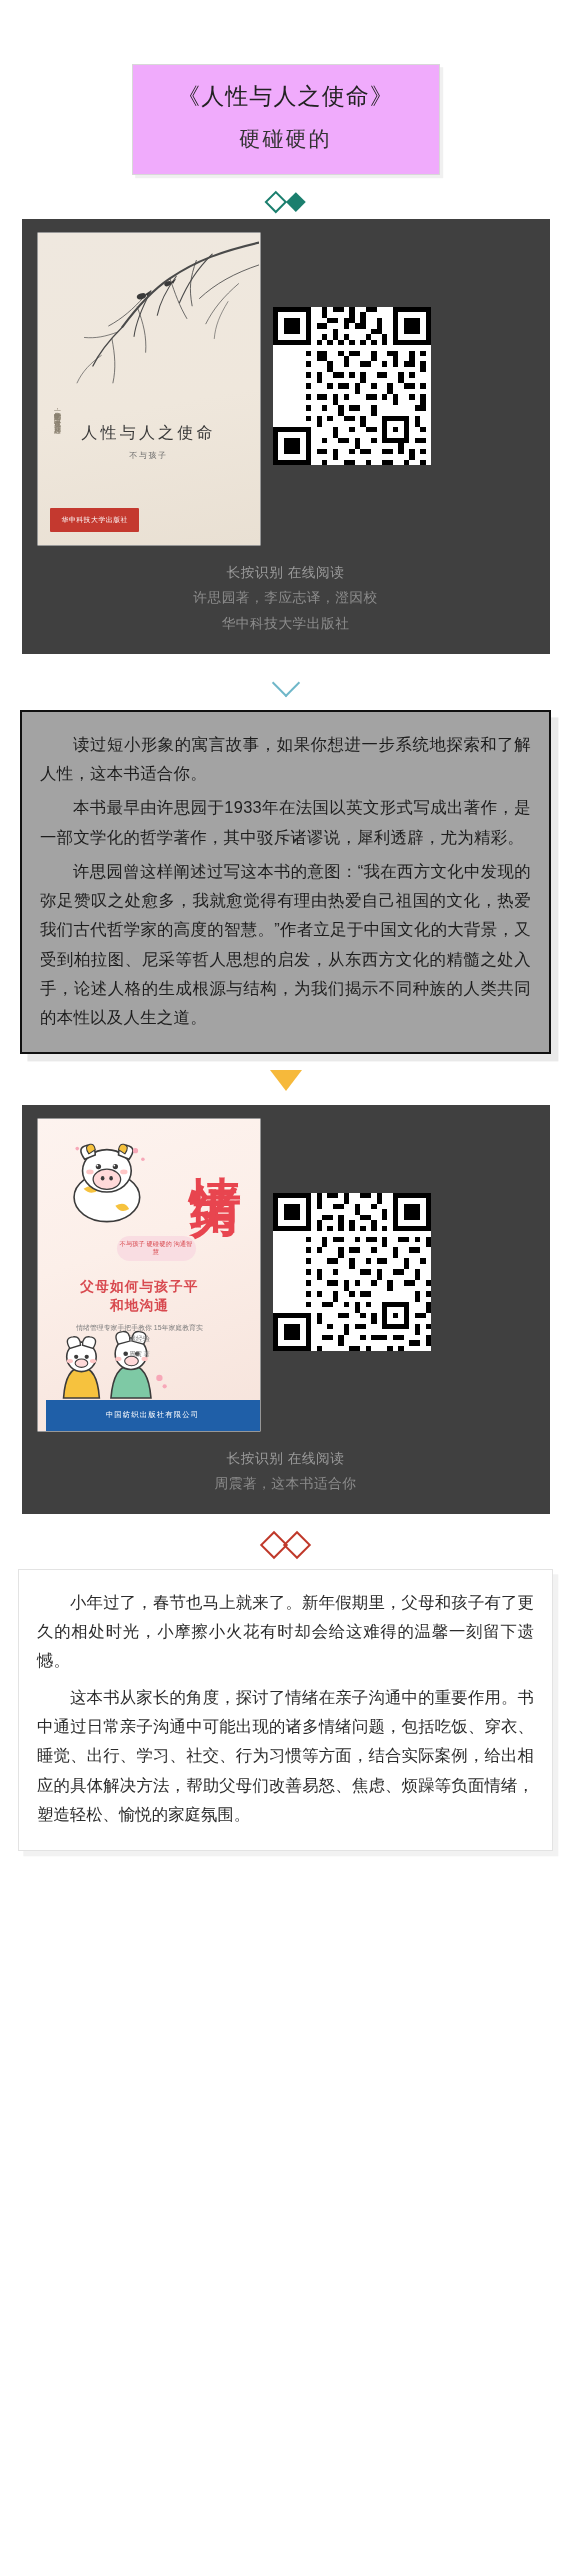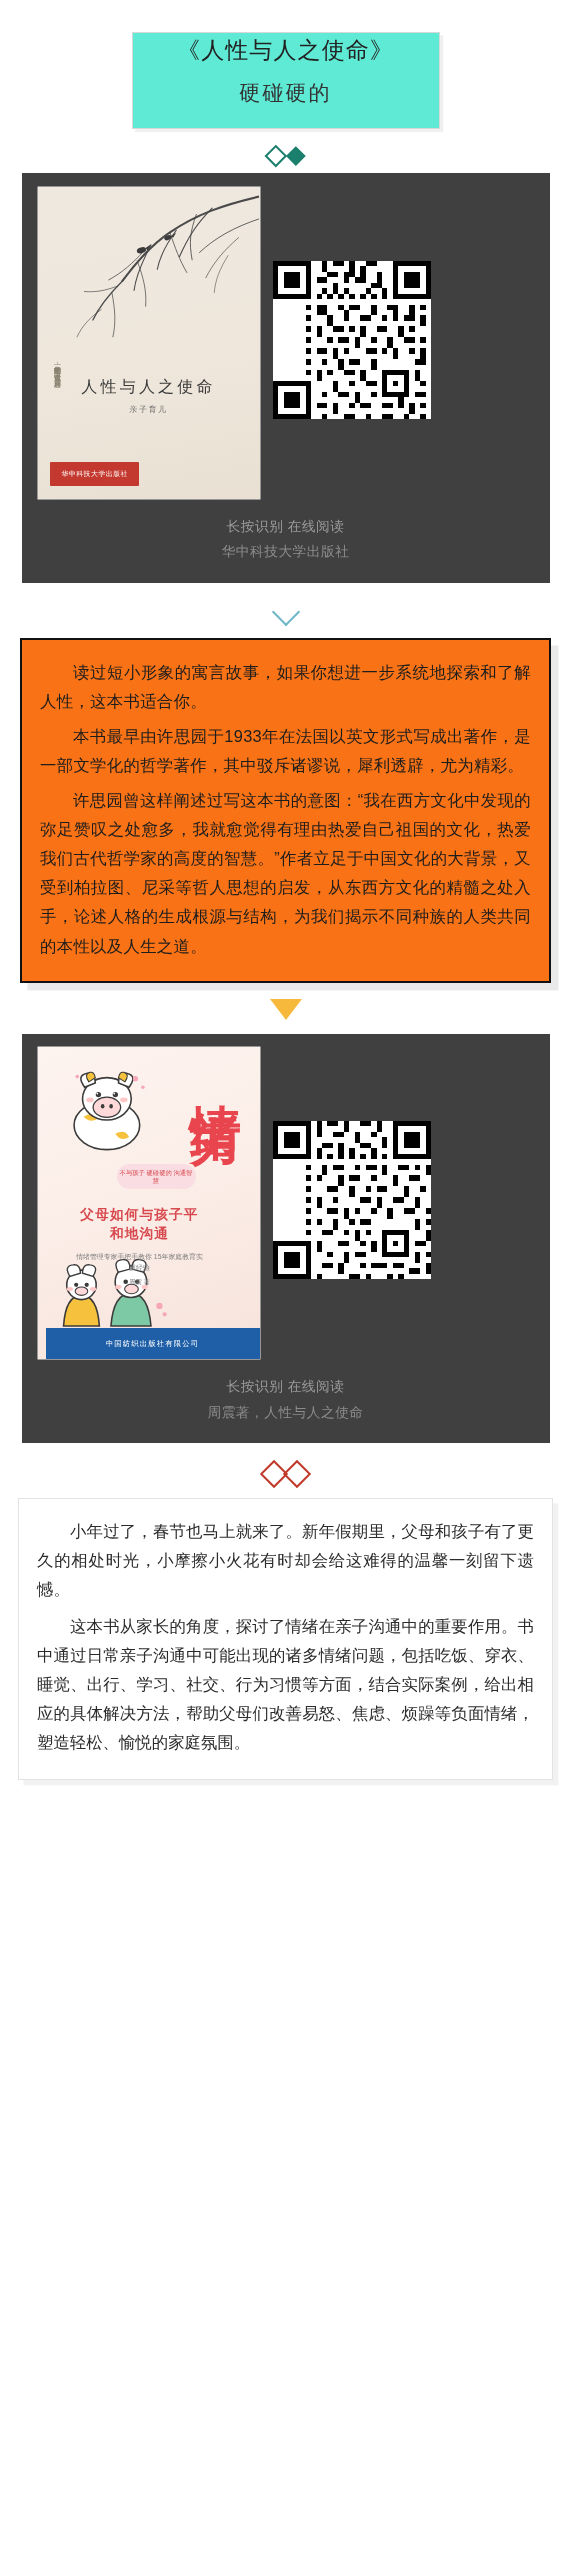--- a/index.html
+++ b/index.html
@@ -23,24 +23,25 @@
 
   
   .title-card-wrap {
     padding-top: 32px;
     display: flex;
     justify-content: center;
   }
   .title-card {
     width: 306px;
     border: 1.6px solid #d8d8d8;
-    background: #5eead4;
-    padding: 0 0 21px 0;
+    background: #f0abfc;
+    padding: 14px 0 21px 0;
     text-align: center;
     box-shadow: 3.2px 3.2px 0 0 #f0f0f0;
+    margin-top: 32px;
   }
   .title-card .main-title {
     font-size: 23px;
     letter-spacing: 1.1px;
     color: #222;
     line-height: 1.5;
   }
   .title-card .sub-title {
     font-size: 21px;
     color: #333;
@@ -293,21 +294,21 @@
   }
 
   
   .textbox-wrap {
     display: flex;
     justify-content: center;
   }
   .textbox {
     width: 491px;
     border: 2.6px solid #111;
-    background: #f97316;
+    background: #a3a3a3;
     padding: 18px 18px 20px 18px;
     box-shadow: 7.4px 7.4px 0 0 #e9e9e9;
   }
   .textbox p {
     margin: 0 0 5.3px 0;
     font-size: 16.4px;
     line-height: 1.78;
     color: #1d1d1d;
     text-indent: 33px;
     text-align: justify;
@@ -395,21 +396,21 @@
           </g>
           <g fill="#3a3a3a">
             <ellipse cx="196" cy="120" rx="9" ry="5.5" transform="rotate(-18 196 120)"></ellipse>
             <path d="M203 116 L215 108 L208 120 Z"></path>
             <ellipse cx="246" cy="96" rx="7" ry="4.5" transform="rotate(-22 246 96)"></ellipse>
             <path d="M252 93 L262 86 L256 96 Z"></path>
           </g>
         </svg>
         <div class="vtext">一部文学化的哲学著作，驳斥诸谬说，犀利透辟</div>
         <div class="ctitle">人性与人之使命</div>
-        <div class="cauthor">亲子育儿</div>
+        <div class="cauthor">不与孩子</div>
         <div class="pub-badge">华中科技大学出版社</div>
       </div>
 
       <div class="qr-col">
         <svg class="qr" viewBox="0 0 29 29" shape-rendering="crispEdges">
           <rect width="29" height="29" fill="#ffffff"></rect>
           <g fill="#000000">
 
             <rect x="0" y="0" width="7" height="1"></rect>
               <rect x="0" y="6" width="7" height="1"></rect>
@@ -535,20 +536,21 @@
               <rect x="20" y="28" width="2" height="1"></rect>
             <rect x="24" y="28" width="1" height="1"></rect>
               <rect x="27" y="28" width="1" height="1"></rect>
           </g>
         </svg>
       </div>
     </div>
 
     <div class="caption">
       <div>长按识别 在线阅读</div>
+      <div class="line-dark">许思园著，李应志译，澄因校</div>
       <div class="line-dark">华中科技大学出版社</div>
     </div>
   </div>
 
   <div class="sep-chevron">
     <span class="chev"></span>
   </div>
 
   <div class="textbox-wrap">
     <div class="textbox">
@@ -749,21 +751,21 @@
             <rect x="17" y="28" width="1" height="1"></rect>
               <rect x="21" y="28" width="1" height="1"></rect>
             <rect x="23" y="28" width="1" height="1"></rect>
           </g>
         </svg>
       </div>
     </div>
 
     <div class="caption">
       <div>长按识别 在线阅读</div>
-      <div class="line-dark">周震著，人性与人之使命</div>
+      <div class="line-dark">周震著，这本书适合你</div>
     </div>
   </div>
 
   <div class="sep-dia-red">
     <span class="dia-red"></span>
     <span class="dia-red"></span>
   </div>
 
   <div class="softbox-wrap">
     <div class="softbox">

